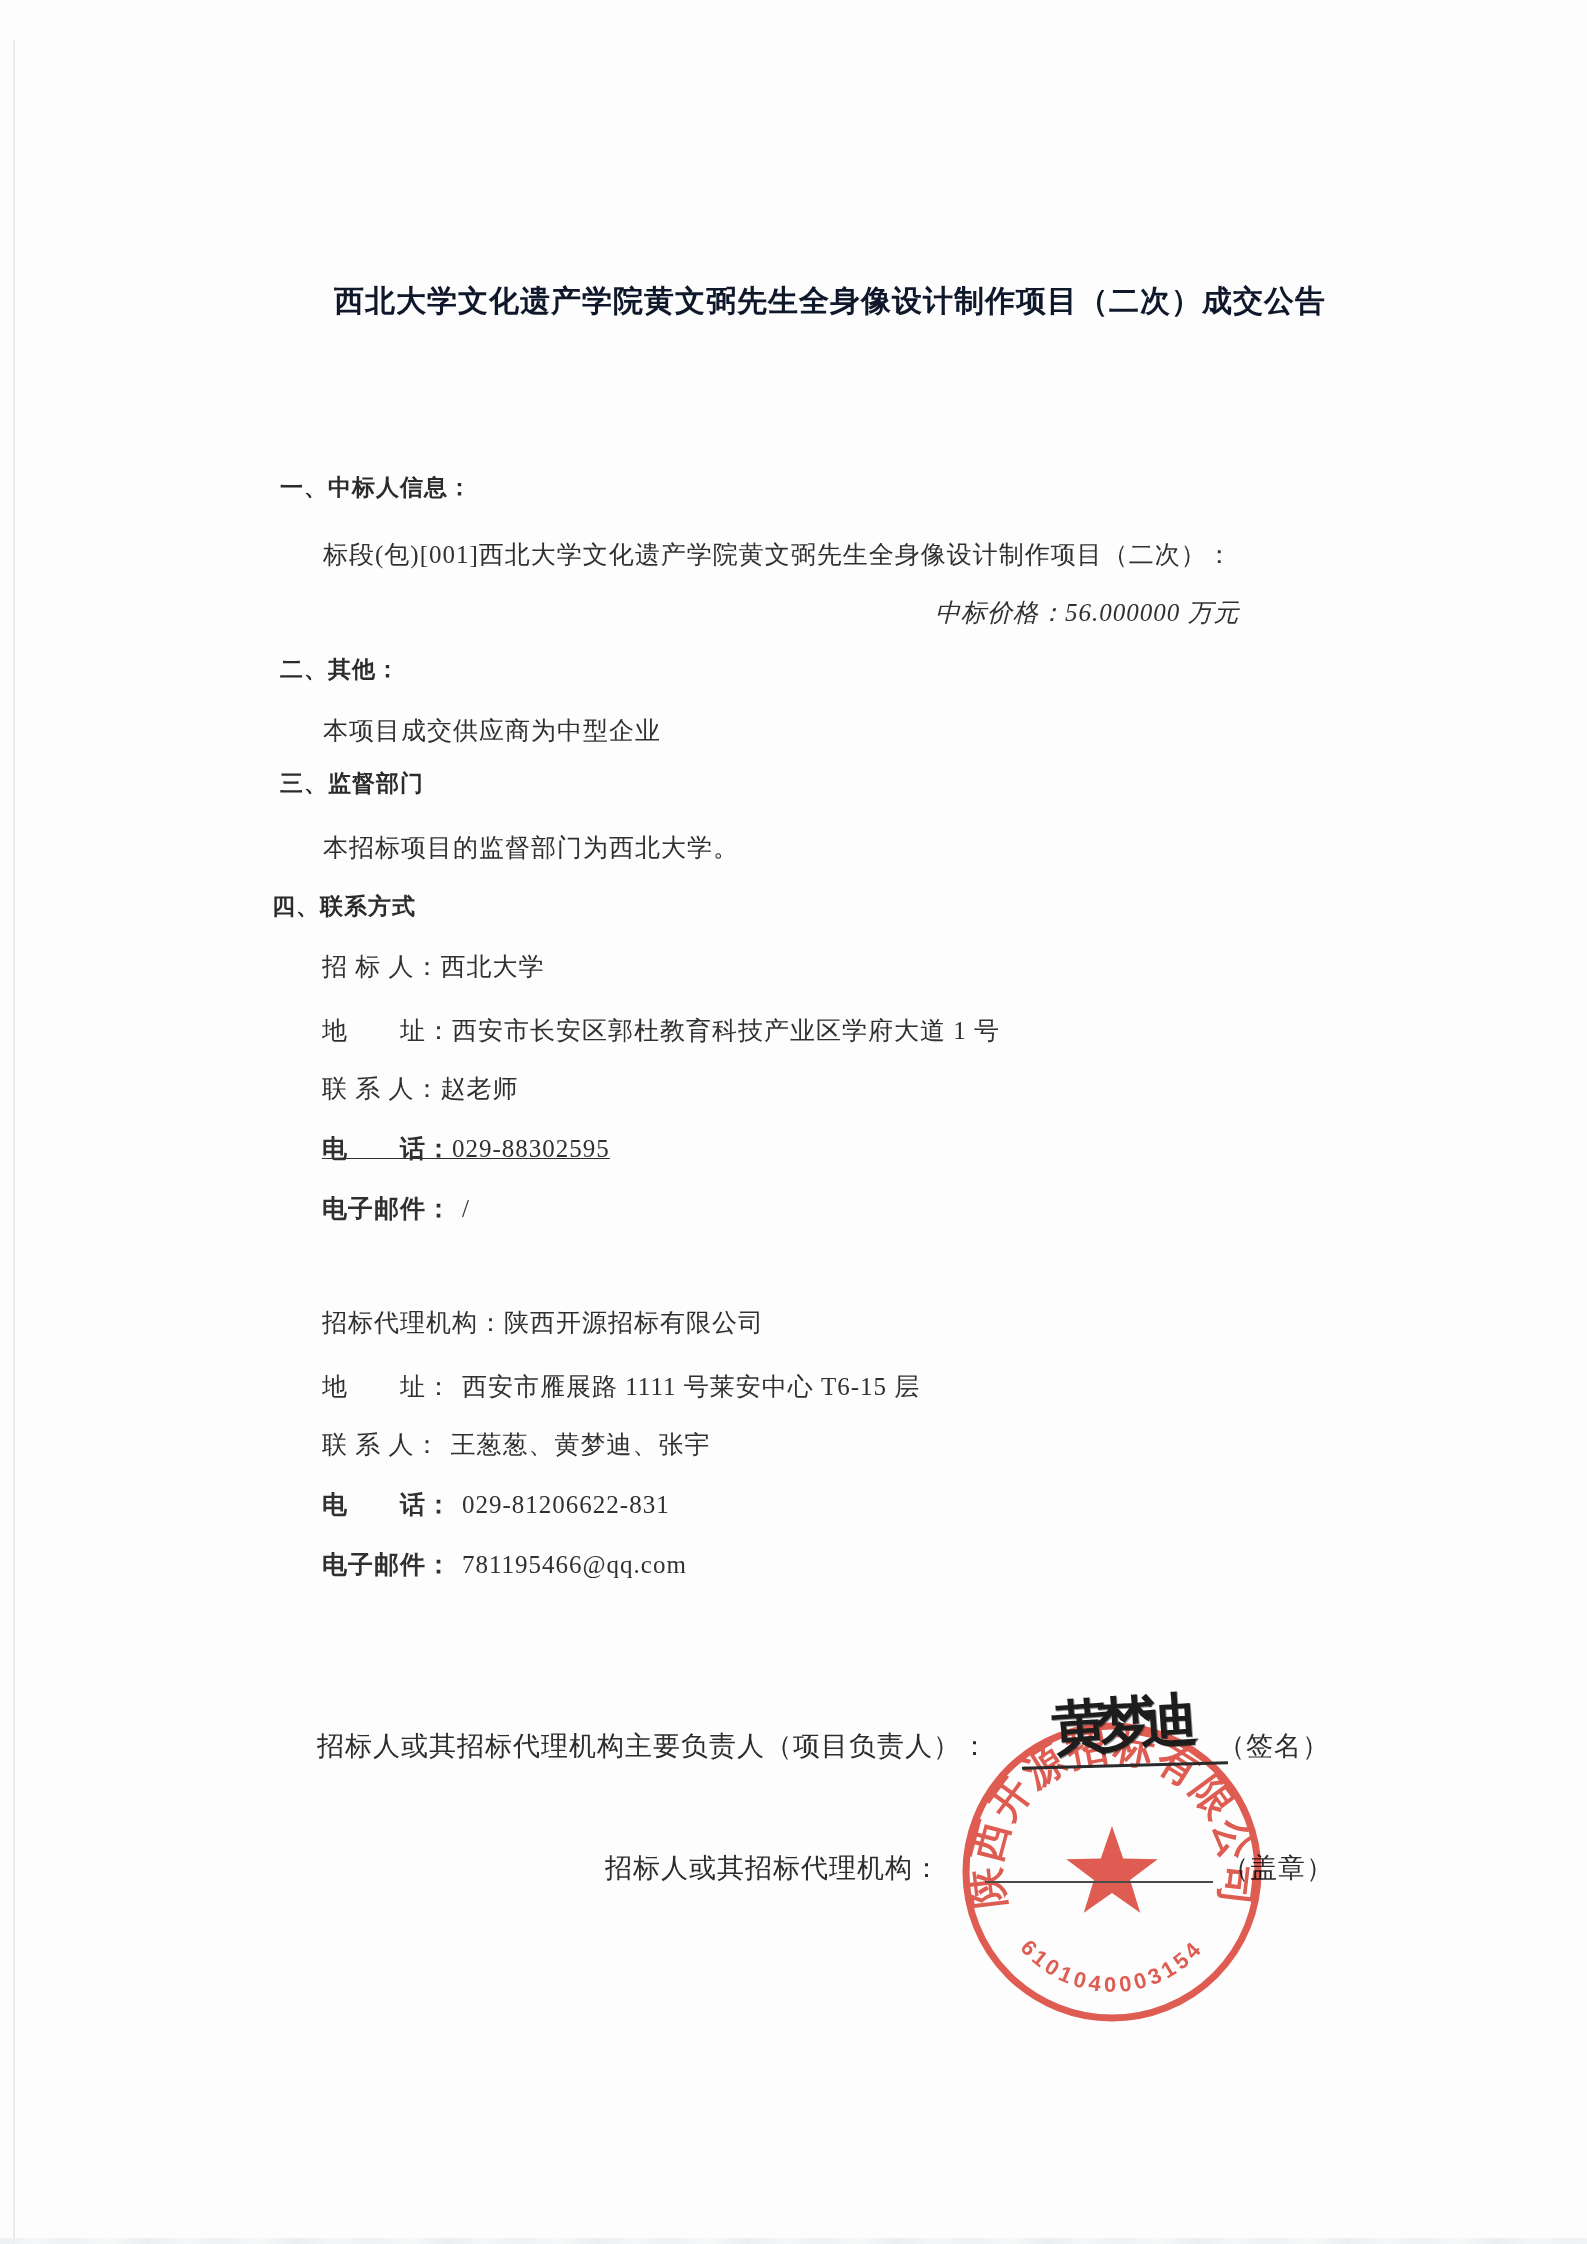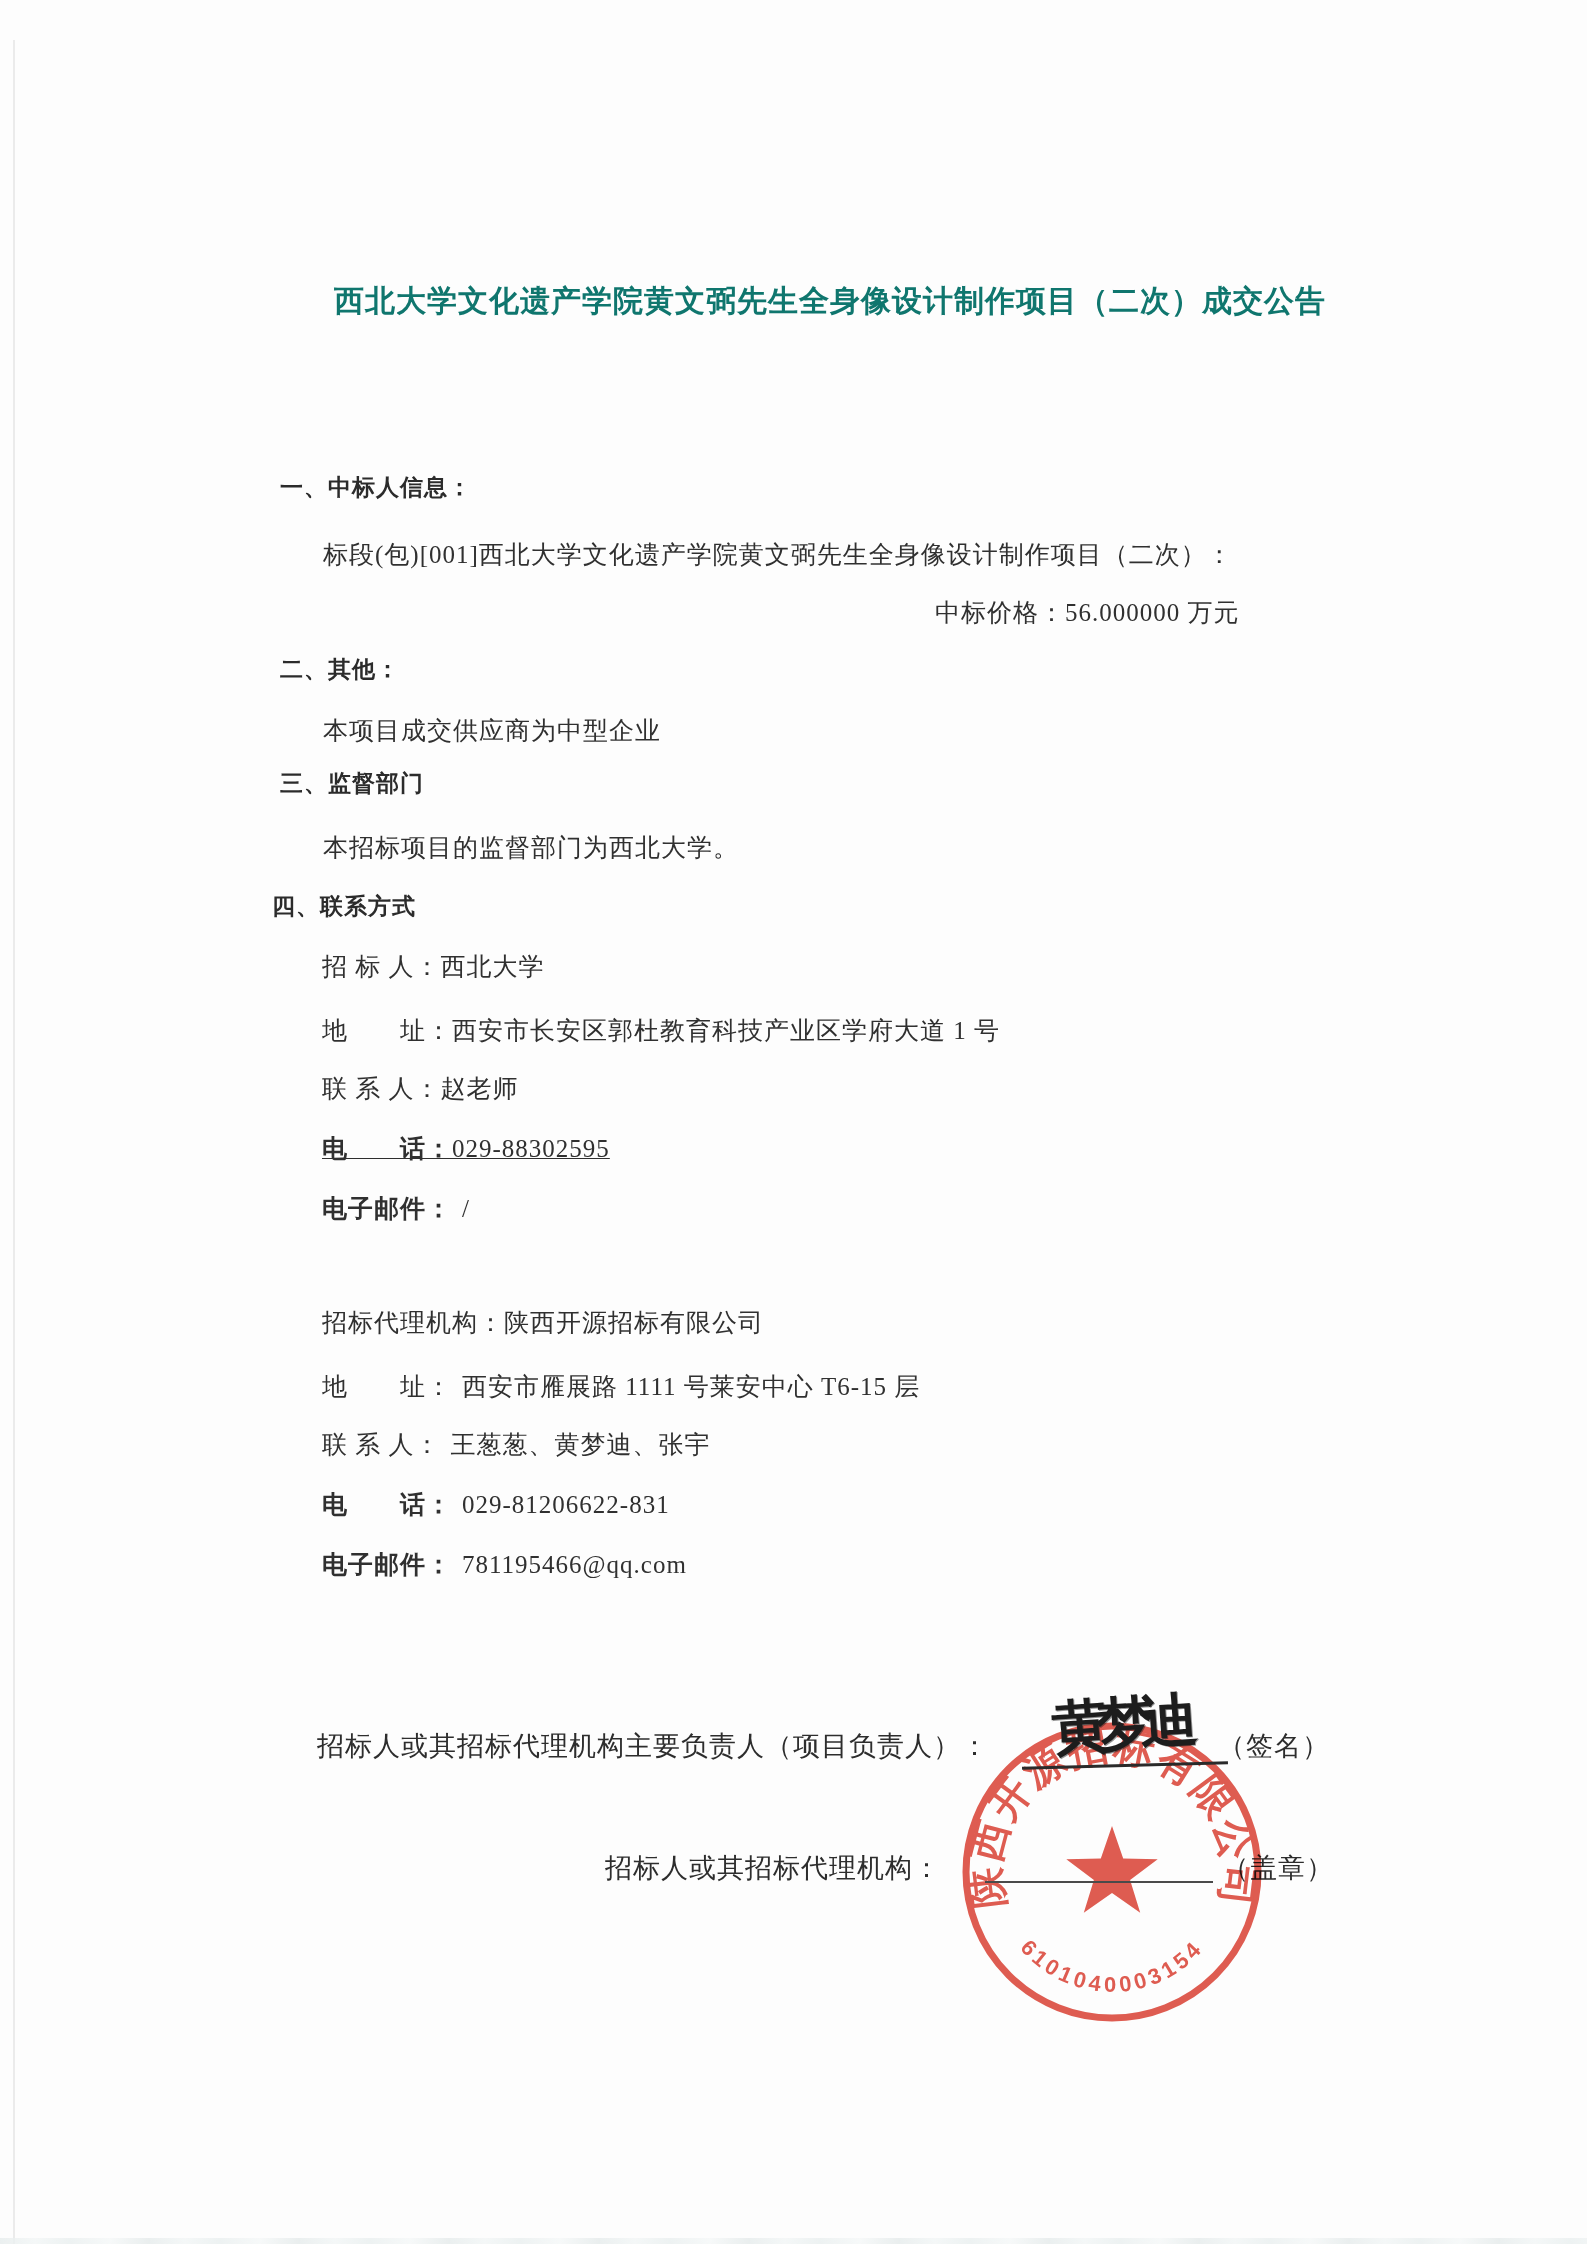--- a/index.html
+++ b/index.html
@@ -18,21 +18,21 @@
   }
   .scan-edge-bottom {
     position: absolute; left: 0; bottom: 0; width: 100%; height: 6px;
     background: repeating-linear-gradient(90deg,
       #e6ecec 0px, #f2f6f6 35px, #e9efef 70px, #f5f8f8 110px, #e4eaea 150px);
     opacity: .8;
   }
   .abs { position: absolute; white-space: nowrap; }
   .doc-title {
     left: 180px; top: 281px; width: 1300px; text-align: center;
-    font-size: 30px; font-weight: bold; letter-spacing: 1px; color: #0f766e;
+    font-size: 30px; font-weight: bold; letter-spacing: 1px; color: #0f172a;
   }
   .doc-subtitle {
     left: 180px; top: 334px; width: 1300px; text-align: center;
     font-size: 27px; font-weight: bold; letter-spacing: 1px; color: #333;
   }
   .heading {
     font-family: "Liberation Sans", "DejaVu Sans", sans-serif;
     font-weight: bold; font-size: 23px; color: #2b2b2b; letter-spacing: 1px;
   }
   .body-text { font-size: 25px; letter-spacing: 1px; color: #303030; }
@@ -79,21 +79,21 @@
 <body>
 
 <div class="page">
   <div class="scan-edge-left"></div>
   <div class="scan-edge-bottom"></div>
 
   <div class="abs doc-title">西北大学文化遗产学院黄文弼先生全身像设计制作项目（二次）成交公告</div>
 
   <div class="abs heading" style="left:280px; top:472px;">一、中标人信息：</div>
   <div class="abs body-text" style="left:323px; top:538px;">标段(包)[001]西北大学文化遗产学院黄文弼先生全身像设计制作项目（二次）：</div>
-  <div class="abs" style="left:935px; top:596px;">
+  <div class="abs" style="left:935px; top:596px;font-style:italic;">
     <span class="label">中标价格：</span><span class="value">56.000000 万元</span>
   </div>
 
   <div class="abs heading" style="left:280px; top:654px;">二、其他：</div>
   <div class="abs body-text" style="left:323px; top:714px;">本项目成交供应商为中型企业</div>
 
   <div class="abs heading" style="left:280px; top:768px;">三、监督部门</div>
   <div class="abs body-text" style="left:323px; top:831px;">本招标项目的监督部门为西北大学。</div>
 
   <div class="abs heading" style="left:272px; top:891px;">四、联系方式</div>

